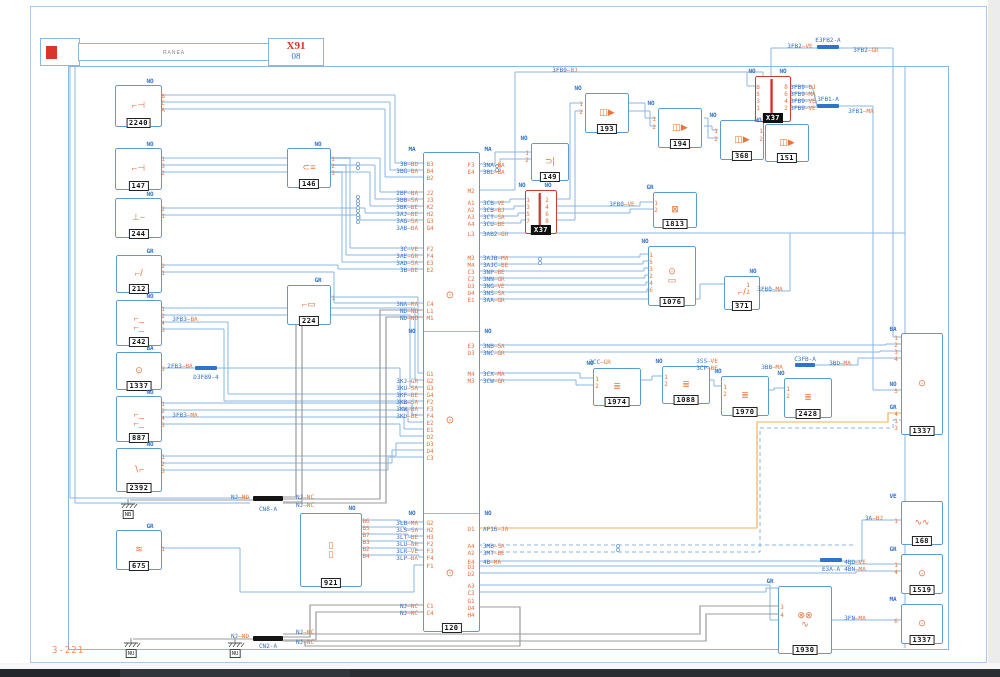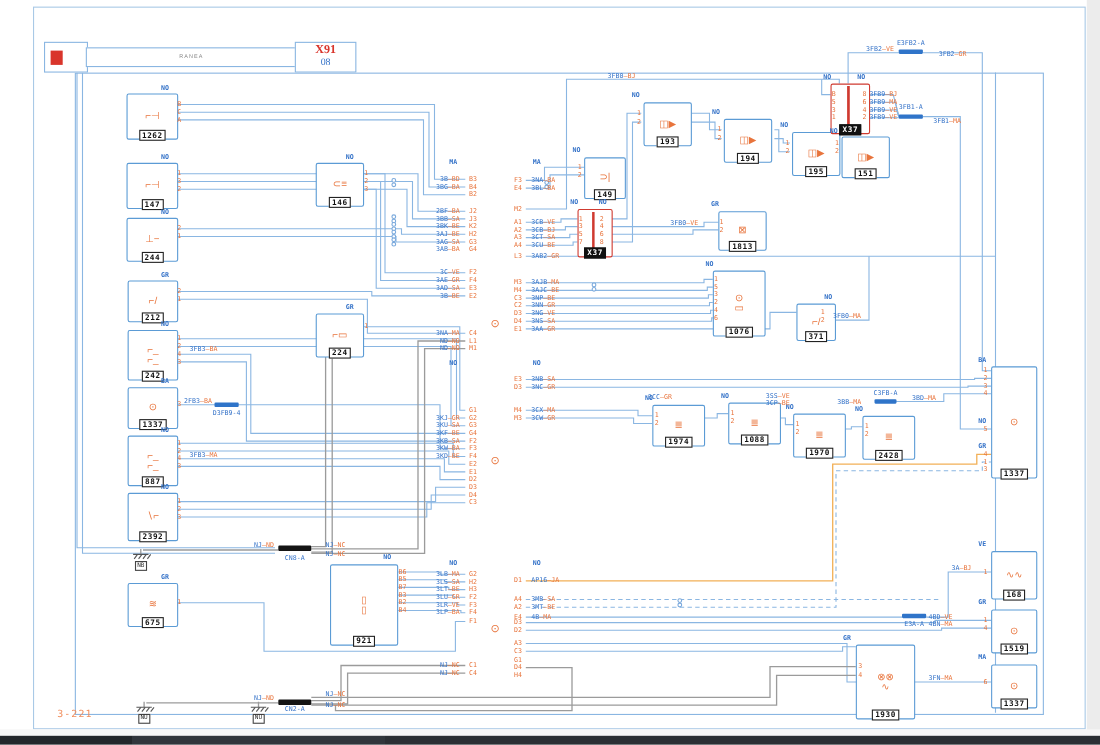--- a/index.html
+++ b/index.html
@@ -198,21 +198,21 @@
       <line x1="54" y1="50" x2="72" y2="50" class="lg"></line>
       <circle cx="72" cy="50" r="1.2" fill="#d9352b"></circle>
       <line x1="54" y1="51" x2="72" y2="55" class="lg"></line>
       <circle cx="72" cy="55" r="1.2" fill="#d9352b"></circle>
       <line x1="54" y1="52" x2="72" y2="59" class="lg"></line>
       <circle cx="72" cy="59" r="1.2" fill="#d9352b"></circle>
     </svg>
   <div id="layer">
       <div class="comp" style="left: 115px; top: 85px; width: 45px; height: 40px;">
         <span class="glyph">⌐⊣</span>
-        <div class="chip">1262</div>
+        <div class="chip">2240</div>
       </div>
       <span class="lbl cl" style="left: 150px; top: 80px;">NO</span>
       <span class="lbl pl" style="left: 163px; top: 95px;">B</span>
       <span class="lbl pl" style="left: 163px; top: 102px;">C</span>
       <span class="lbl pl" style="left: 163px; top: 109px;">A</span>
       <div class="comp" style="left: 115px; top: 148px; width: 45px; height: 40px;">
         <span class="glyph">⌐⊣</span>
         <div class="chip">147</div>
       </div>
       <span class="lbl cl" style="left: 150px; top: 143px;">NO</span>
@@ -315,21 +315,21 @@
       <span class="lbl pl" style="left: 581px; top: 111px;">2</span>
       <div class="comp" style="left: 658px; top: 108px; width: 42px; height: 38px;">
         <span class="glyph">◫▶</span>
         <div class="chip">194</div>
       </div>
       <span class="lbl cl" style="left: 651px; top: 102px;">NO</span>
       <span class="lbl pl" style="left: 654px; top: 118px;">1</span>
       <span class="lbl pl" style="left: 654px; top: 126px;">2</span>
       <div class="comp" style="left: 720px; top: 120px; width: 42px; height: 38px;">
         <span class="glyph">◫▶</span>
-        <div class="chip">195</div>
+        <div class="chip">368</div>
       </div>
       <span class="lbl cl" style="left: 713px; top: 114px;">NO</span>
       <span class="lbl pl" style="left: 716px; top: 130px;">1</span>
       <span class="lbl pl" style="left: 716px; top: 138px;">2</span>
       <div class="comp red" style="left: 755px; top: 76px; width: 34px; height: 44px;">
         <span class="glyph" style="font-size: 34px;">│</span>
         <div class="chip inv">X37</div>
       </div>
       <span class="lbl cl" style="left: 752px; top: 70px;">NO</span>
       <span class="lbl cl" style="left: 783px; top: 70px;">NO</span>
@@ -451,20 +451,25 @@
       <span class="lbl cl" style="left: 893px; top: 598px;">MA</span>
       <span class="lbl pl" style="left: 896px; top: 620px;">6</span>
       <div class="comp" style="left: 778px; top: 586px; width: 52px; height: 66px;">
         <span class="glyph">⊗⊗
 ∿</span>
         <div class="chip">1930</div>
       </div>
       <span class="lbl cl" style="left: 770px; top: 580px;">GR</span>
       <span class="lbl pl" style="left: 782px; top: 606px;">3</span>
       <span class="lbl pl" style="left: 782px; top: 614px;">4</span>
+      <div class="comp" style="left: 423px; top: 152px; width: 55px; height: 478px;">
+        <div class="divline" style="left: 0px; right: 0px; top: 178px;"></div>
+        <div class="divline" style="left: 0px; right: 0px; top: 360px;"></div>
+        <div class="chip">120</div>
+      </div>
       <span class="lbl cl" style="left: 412px; top: 148px;">MA</span>
       <span class="lbl cl" style="left: 488px; top: 148px;">MA</span>
       <span class="lbl cl" style="left: 412px; top: 330px;">NO</span>
       <span class="lbl cl" style="left: 488px; top: 330px;">NO</span>
       <span class="lbl cl" style="left: 412px; top: 512px;">NO</span>
       <span class="lbl cl" style="left: 488px; top: 512px;">NO</span>
       <span class="lbl ecirc" style="left: 450px; top: 295px;">⊙</span>
       <span class="lbl ecirc" style="left: 450px; top: 420px;">⊙</span>
       <span class="lbl ecirc" style="left: 450px; top: 573px;">⊙</span>
       <span class="lbl pl" style="left: 430px; top: 163px;">B3</span>

